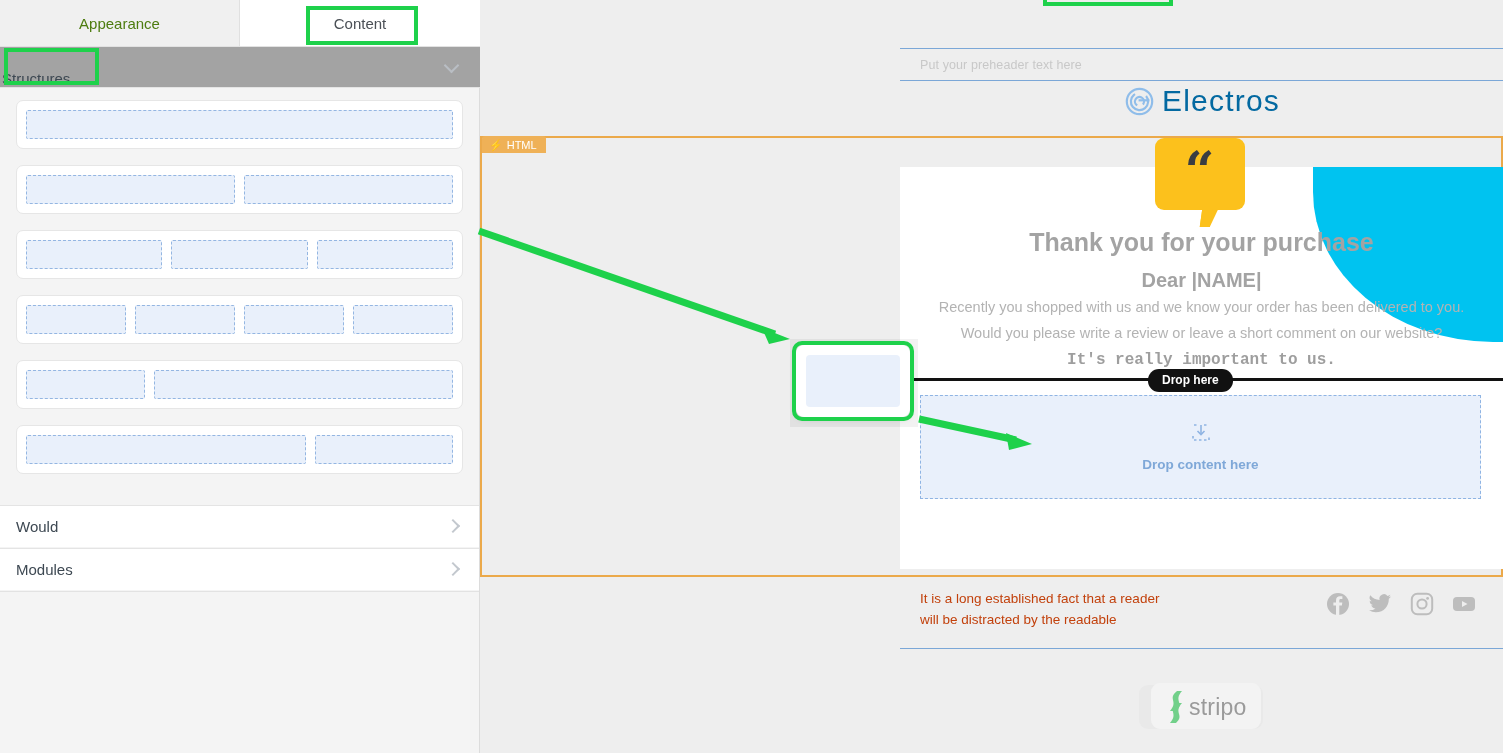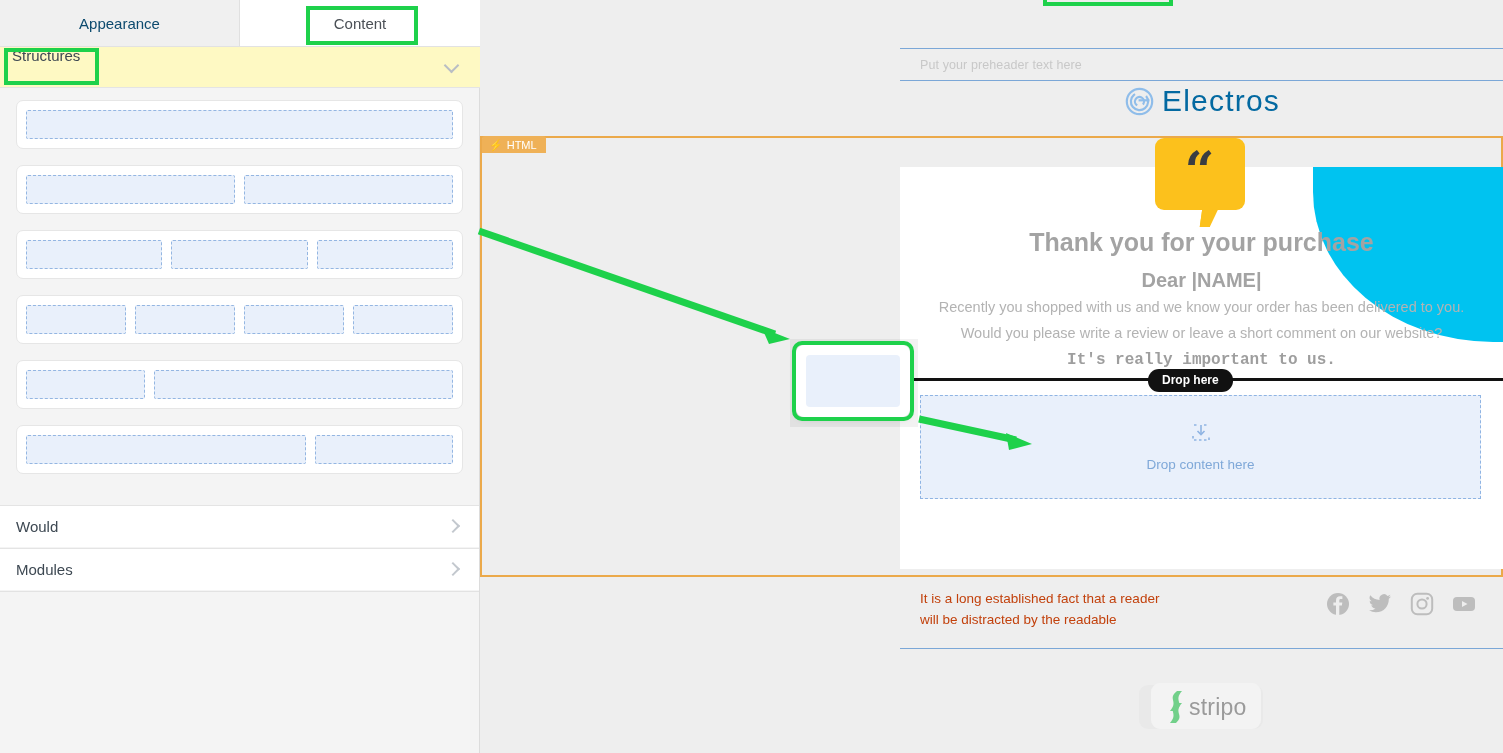--- a/index.html
+++ b/index.html
@@ -22,33 +22,33 @@
   .tabs-row {
     position: absolute; left: 0; top: 0;
     width: 480px; height: 47px;
     display: flex;
     background: #f4f4f4;
     border-bottom: 1px solid #e2e2e2;
   }
   .tab {
     flex: 1 1 50%;
     display: flex; align-items: center; justify-content: center;
-    font-size: 15px; color: #0c4a6e;
+    font-size: 15px; color: #4d7c0f;
     background: #f0f0f0;
     border-right: 1px solid #e0e0e0;
     cursor: pointer;
   }
   .tab.active { background: #ffffff; border-right: none; color: #4a4f55; }
 
   .structures-header {
     position: absolute; left: 0; top: 47px;
     width: 480px; height: 41px;
-    background: #fef9c3;
-    display: flex; align-items: flex-start;
-    padding: 0 12px;
+    background: #a3a3a3;
+    display: flex; align-items: flex-end;
+    padding: 0 2px;
     border-bottom: 1px solid #e4e4e4;
   }
   .structures-title { font-size: 15px; color: #3d4852; font-weight: 400; }
   .chevron-down {
     position: absolute; right: 20px; top: 12px;
     width: 14px; height: 14px;
   }
   .chevron-down::before {
     content: ""; position: absolute; left: 0; top: 1px;
     width: 9px; height: 9px;
@@ -236,20 +236,21 @@
   
   #drop-zone {
     position: absolute; left: 920px; top: 395px;
     width: 561px; height: 104px;
     background: #e9f0fb;
     border: 1px dashed #8fb4e3;
     display: flex; flex-direction: column;
     align-items: center; justify-content: center;
     gap: 14px;
     z-index: 4;
+    font-weight: bold;
   }
   .dz-label { font-size: 13.5px; color: #7fa8d8; }
 
   
   #footer-block {
     position: absolute; left: 900px; top: 577px;
     width: 603px; height: 176px;
     background: #eeeeee;
   }
   .footer-text {

